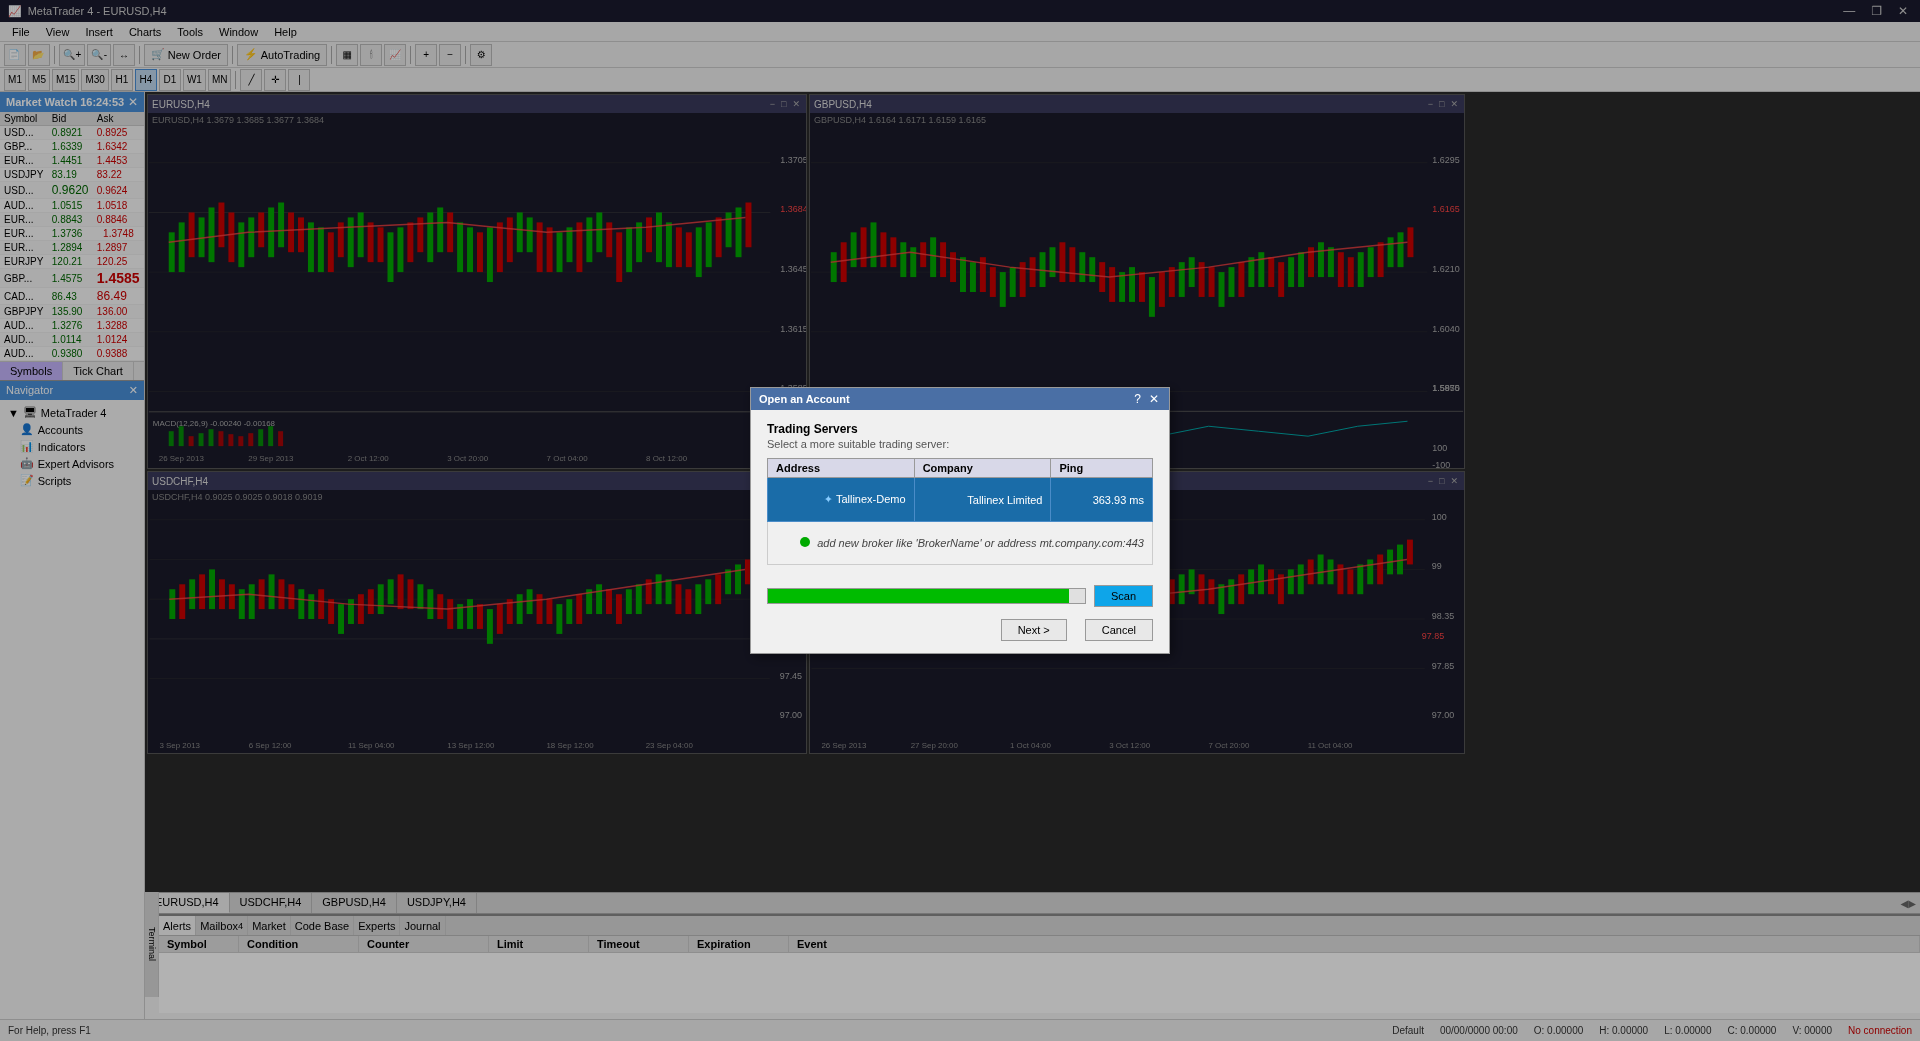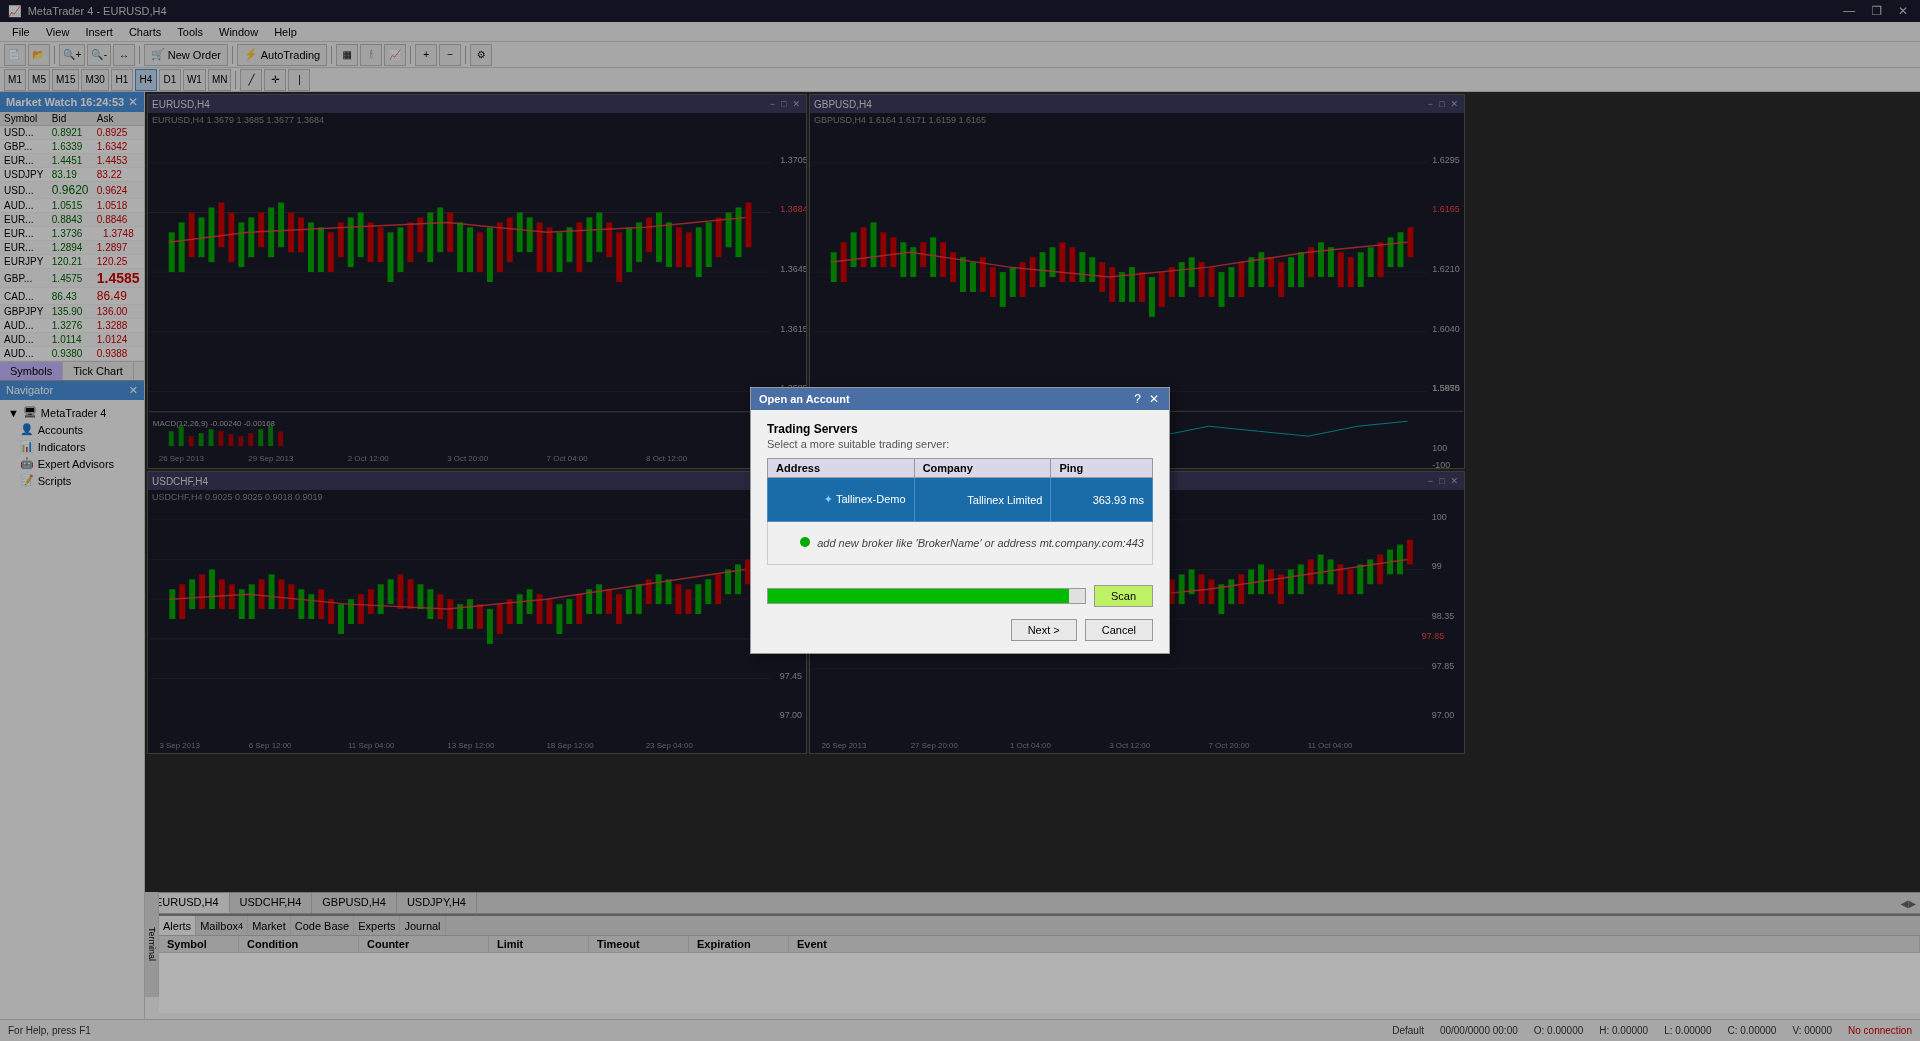--- a/index.html
+++ b/index.html
@@ -81,22 +81,22 @@
     .server-table { width: 100%; border-collapse: collapse; border: 1px solid #999; margin-bottom: 8px; }
     .server-table th { background: #d8d8e8; border: 1px solid #999; padding: 3px 8px; text-align: left; font-size: 11px; }
     .server-table td { border: 1px solid #ccc; padding: 15px 8px; font-size: 11px; text-align: right; }
     .server-row-selected { background: #1a6ca8; color: white; }
     .server-row-selected td { color: white; border-color: #4a8cc8; }
     .server-add-row td { color: #444; font-style: italic; }
     .ping-col { text-align: right; }
     .modal-footer { display: flex; align-items: center; gap: 8px; padding: 0 16px 12px; }
     .progress-bar { flex: 1; height: 16px; background: #e0e0e0; border: 1px solid #999; overflow: hidden; }
     .progress-fill { height: 100%; background: #00bb00; width: 95%; }
-    .scan-btn { padding: 4px 16px; background: #bef264; border: 1px solid #999; cursor: pointer; font-size: 11px; }
-    .modal-bottom-footer { display: flex; justify-content: flex-end; gap: 8px; padding: 0 16px 12px; }
+    .scan-btn { padding: 4px 16px; background: #0ea5e9; border: 1px solid #999; cursor: pointer; font-size: 11px; }
+    .modal-bottom-footer { display: flex; justify-content: flex-end; gap: 18px; padding: 0 16px 12px; }
     .next-btn { padding: 4px 16px; background: #e8e8e8; border: 1px solid #999; cursor: pointer; font-size: 11px; }
     .cancel-btn { padding: 4px 16px; background: #e8e8e8; border: 1px solid #999; cursor: pointer; font-size: 11px; }
 
     
     .green-circle { display: inline-block; width: 10px; height: 10px; background: #00aa00; border-radius: 50%; margin-right: 4px; }
 
     
     .chart-svg { width: 100%; height: 100%; }
 
     

